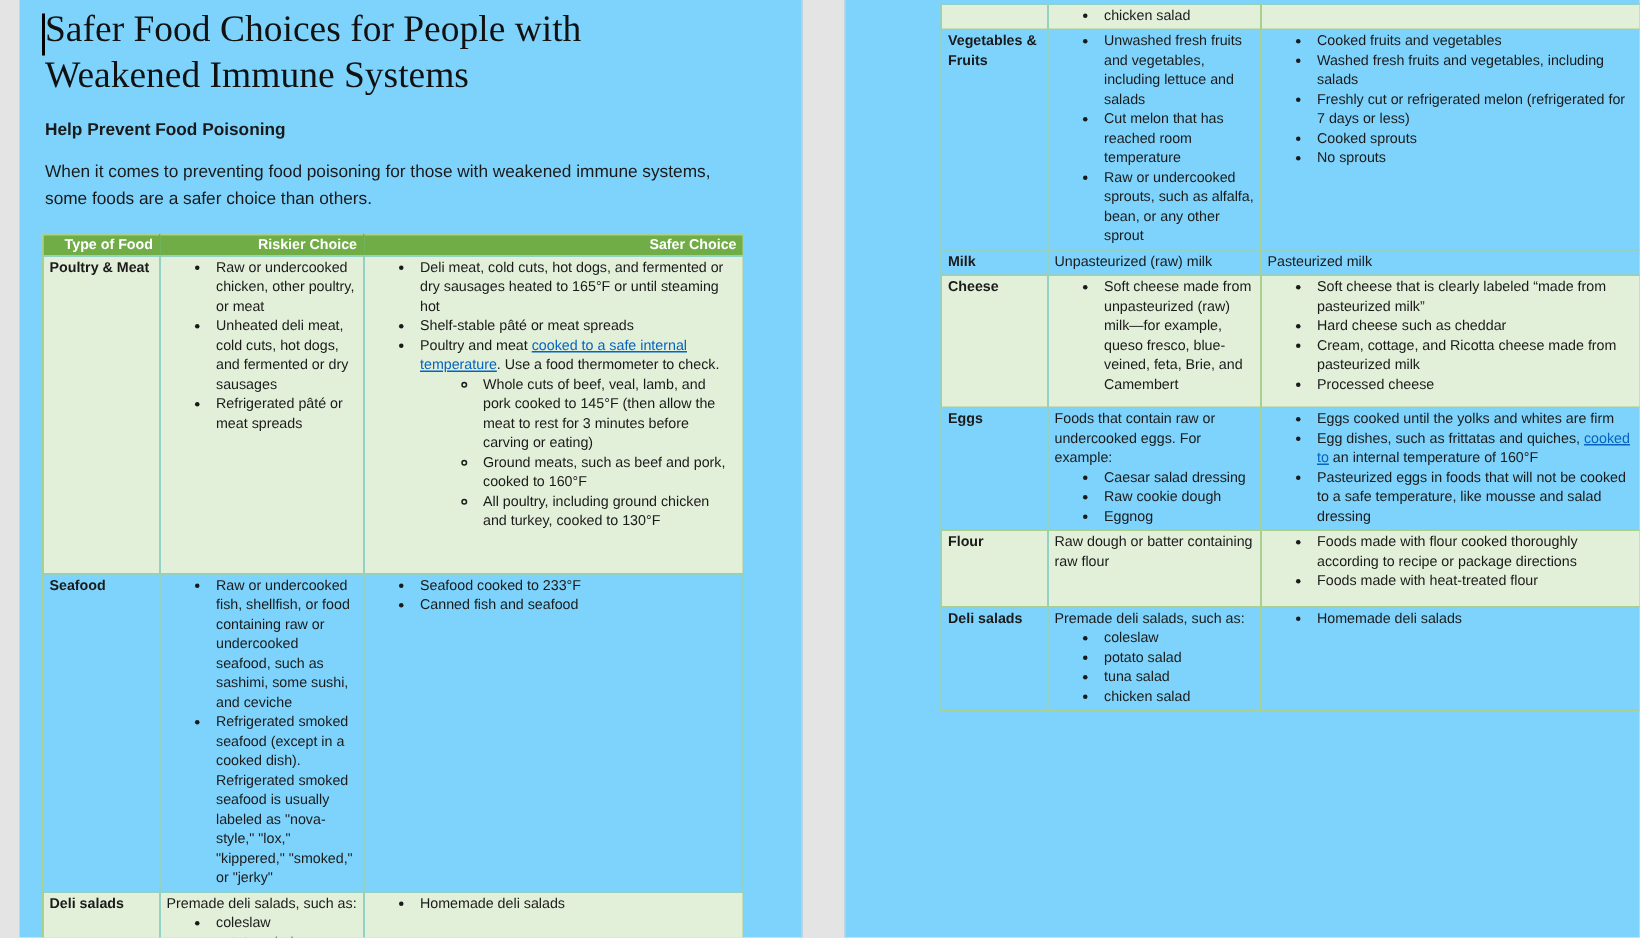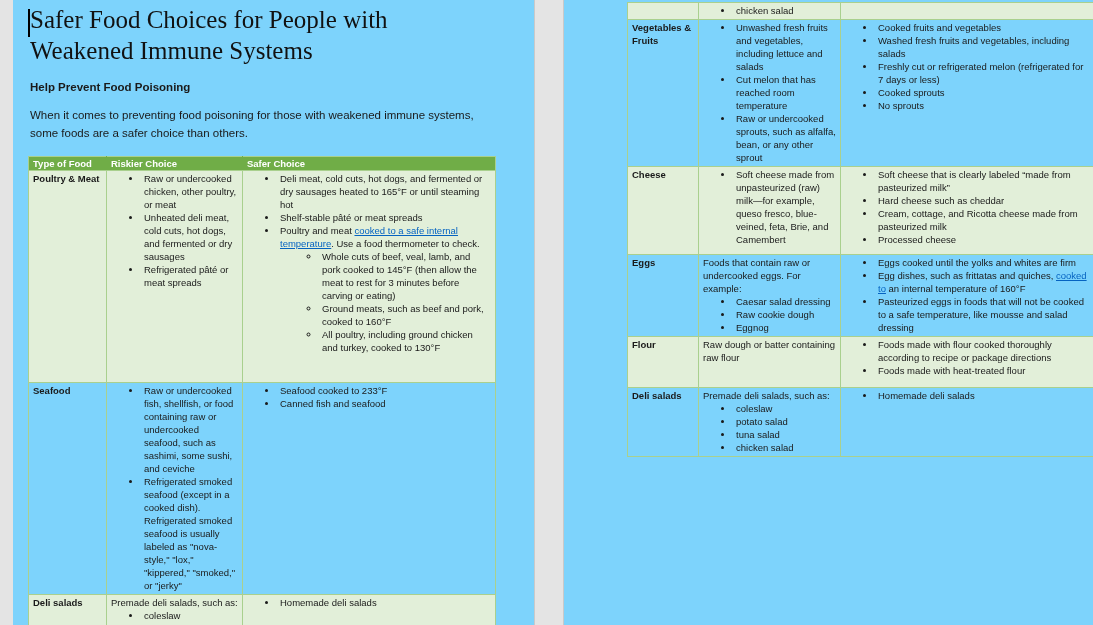--- a/index.html
+++ b/index.html
@@ -12,21 +12,21 @@
   .content{padding-left:15px;position:relative}
   h1.doc-title{font-family:"Liberation Serif","DejaVu Serif",serif;font-weight:400;
        font-size:25px;line-height:1.24;margin:4px 0 0 2px;color:#111;max-width:425px}
   .caret{position:absolute;left:15px;top:5px;width:2px;height:28px;background:#000}
   h2.doc-sub{font-size:11.5px;margin:15px 0 0 2px;font-weight:bold}
   p.intro{font-size:11.5px;line-height:1.6;margin:13px 0 12px 2px;max-width:452px}
   table{border-collapse:collapse;table-layout:fixed;font-size:9.5px;line-height:13px}
   #t1{margin:13px 0 0 0;width:467px}
   #t2{margin:2px 0 0 63px;width:466px}
   td{border:1px solid #a9d08e;vertical-align:top;padding:1px 4px 2px 4px;overflow:hidden}
-  th{background:#70ad47;color:#fff;text-align:left;font-size:9.5px;line-height:13px;
+  th{background:#70ad47;color:#fff;text-align:right;font-size:9.5px;line-height:13px;
      padding:0 4px;border:1px solid #70ad47;border-top:1px solid #a9d08e;border-bottom:1px solid #a9d08e}
   th+th{border-left:1px solid rgba(255,255,255,.55)}
   th:first-child{border-left:1px solid #a9d08e}
   th:last-child{border-right:1px solid #a9d08e}
   tr.banded td{background:#e2efd9}
   td.food{font-weight:bold}
   p.lead{margin:0}
   ul.blist{margin:0;padding-left:31px;list-style:disc}
   ul.blist>li{padding-left:2px}
   ul.sub{margin:0;padding-left:40px;list-style:circle}
@@ -145,20 +145,29 @@
         <td>
           <ul class="blist">
               <li>Cooked fruits and vegetables</li>
               <li>Washed fresh fruits and vegetables, including salads</li>
               <li>Freshly cut or refrigerated melon (refrigerated for 7 days or less)</li>
               <li>Cooked sprouts</li>
               <li>No sprouts</li>
             </ul>
         </td>
       </tr>
+      <tr style="height:13px">
+        <td class="food">Milk</td>
+        <td>
+          <p class="lead">Unpasteurized (raw) milk</p>
+        </td>
+        <td>
+          <p class="lead">Pasteurized milk</p>
+        </td>
+      </tr>
       <tr class="banded" style="height:88px">
         <td class="food">Cheese</td>
         <td>
           <ul class="blist">
               <li>Soft cheese made from unpasteurized (raw) milk—for example, queso fresco, blue-veined, feta, Brie, and Camembert</li>
             </ul>
         </td>
         <td>
           <ul class="blist">
               <li>Soft cheese that is clearly labeled “made from pasteurized milk”</li>

